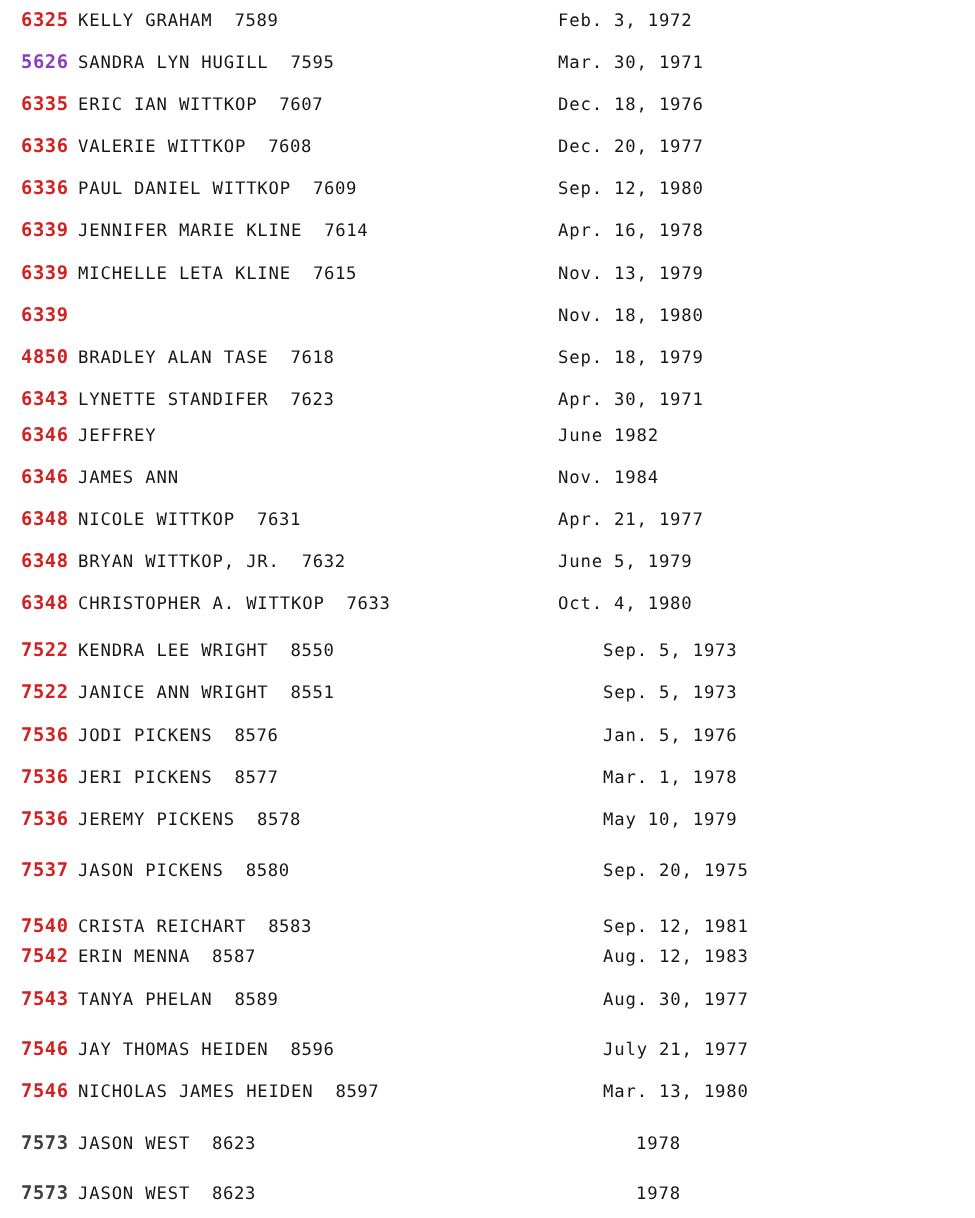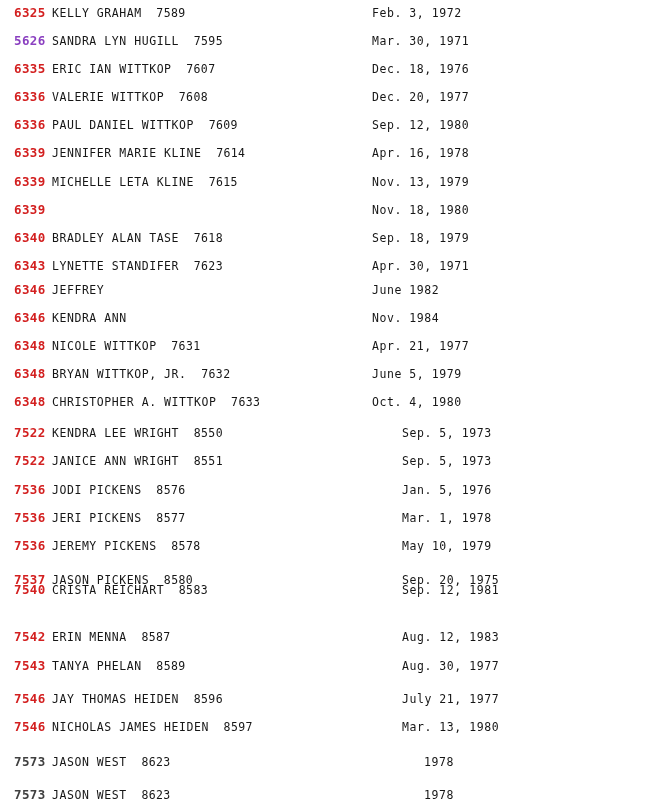--- a/index.html
+++ b/index.html
@@ -96,37 +96,37 @@
     <div class="row" style="top: 174px;">
       <span class="ref red">6339</span>
       <span class="namecell">MICHELLE LETA KLINE<span class="num">&nbsp;&nbsp;7615</span></span>
       <span class="datecell">Nov. 13, 1979</span>
     </div>
     <div class="row" style="top: 202px;">
       <span class="ref red">6339</span>
       <span class="datecell">Nov. 18, 1980</span>
     </div>
     <div class="row" style="top: 230px;">
-      <span class="ref red">6340</span>
+      <span class="ref red">4850</span>
       <span class="namecell">BRADLEY ALAN TASE<span class="num">&nbsp;&nbsp;7618</span></span>
       <span class="datecell">Sep. 18, 1979</span>
     </div>
     <div class="row" style="top: 258px;">
       <span class="ref red">6343</span>
       <span class="namecell">LYNETTE STANDIFER<span class="num">&nbsp;&nbsp;7623</span></span>
       <span class="datecell">Apr. 30, 1971</span>
     </div>
     <div class="row" style="top: 282px;">
       <span class="ref red">6346</span>
       <span class="namecell">JEFFREY</span>
       <span class="datecell">June      1982</span>
     </div>
     <div class="row" style="top: 310px;">
       <span class="ref red">6346</span>
-      <span class="namecell">KENDRA ANN</span>
+      <span class="namecell">JAMES ANN</span>
       <span class="datecell">Nov.      1984</span>
     </div>
     <div class="row" style="top: 338px;">
       <span class="ref red">6348</span>
       <span class="namecell">NICOLE WITTKOP<span class="num">&nbsp;&nbsp;7631</span></span>
       <span class="datecell">Apr. 21, 1977</span>
     </div>
     <div class="row" style="top: 366px;">
       <span class="ref red">6348</span>
       <span class="namecell">BRYAN WITTKOP, JR.<span class="num">&nbsp;&nbsp;7632</span></span>
@@ -160,21 +160,21 @@
     <div class="row" style="top: 538px;">
       <span class="ref red">7536</span>
       <span class="namecell">JEREMY PICKENS<span class="num">&nbsp;&nbsp;8578</span></span>
       <span class="datecell indent1">May 10, 1979</span>
     </div>
     <div class="row" style="top: 572px;">
       <span class="ref red">7537</span>
       <span class="namecell">JASON PICKENS<span class="num">&nbsp;&nbsp;8580</span></span>
       <span class="datecell indent1">Sep. 20, 1975</span>
     </div>
-    <div class="row" style="top: 582px;">
+    <div class="row" style="top: 609px;">
       <span class="ref red">7540</span>
       <span class="namecell">CRISTA REICHART<span class="num">&nbsp;&nbsp;8583</span></span>
       <span class="datecell indent1">Sep. 12, 1981</span>
     </div>
     <div class="row" style="top: 629px;">
       <span class="ref red">7542</span>
       <span class="namecell">ERIN MENNA<span class="num">&nbsp;&nbsp;8587</span></span>
       <span class="datecell indent1">Aug. 12, 1983</span>
     </div>
     <div class="row" style="top: 658px;">

